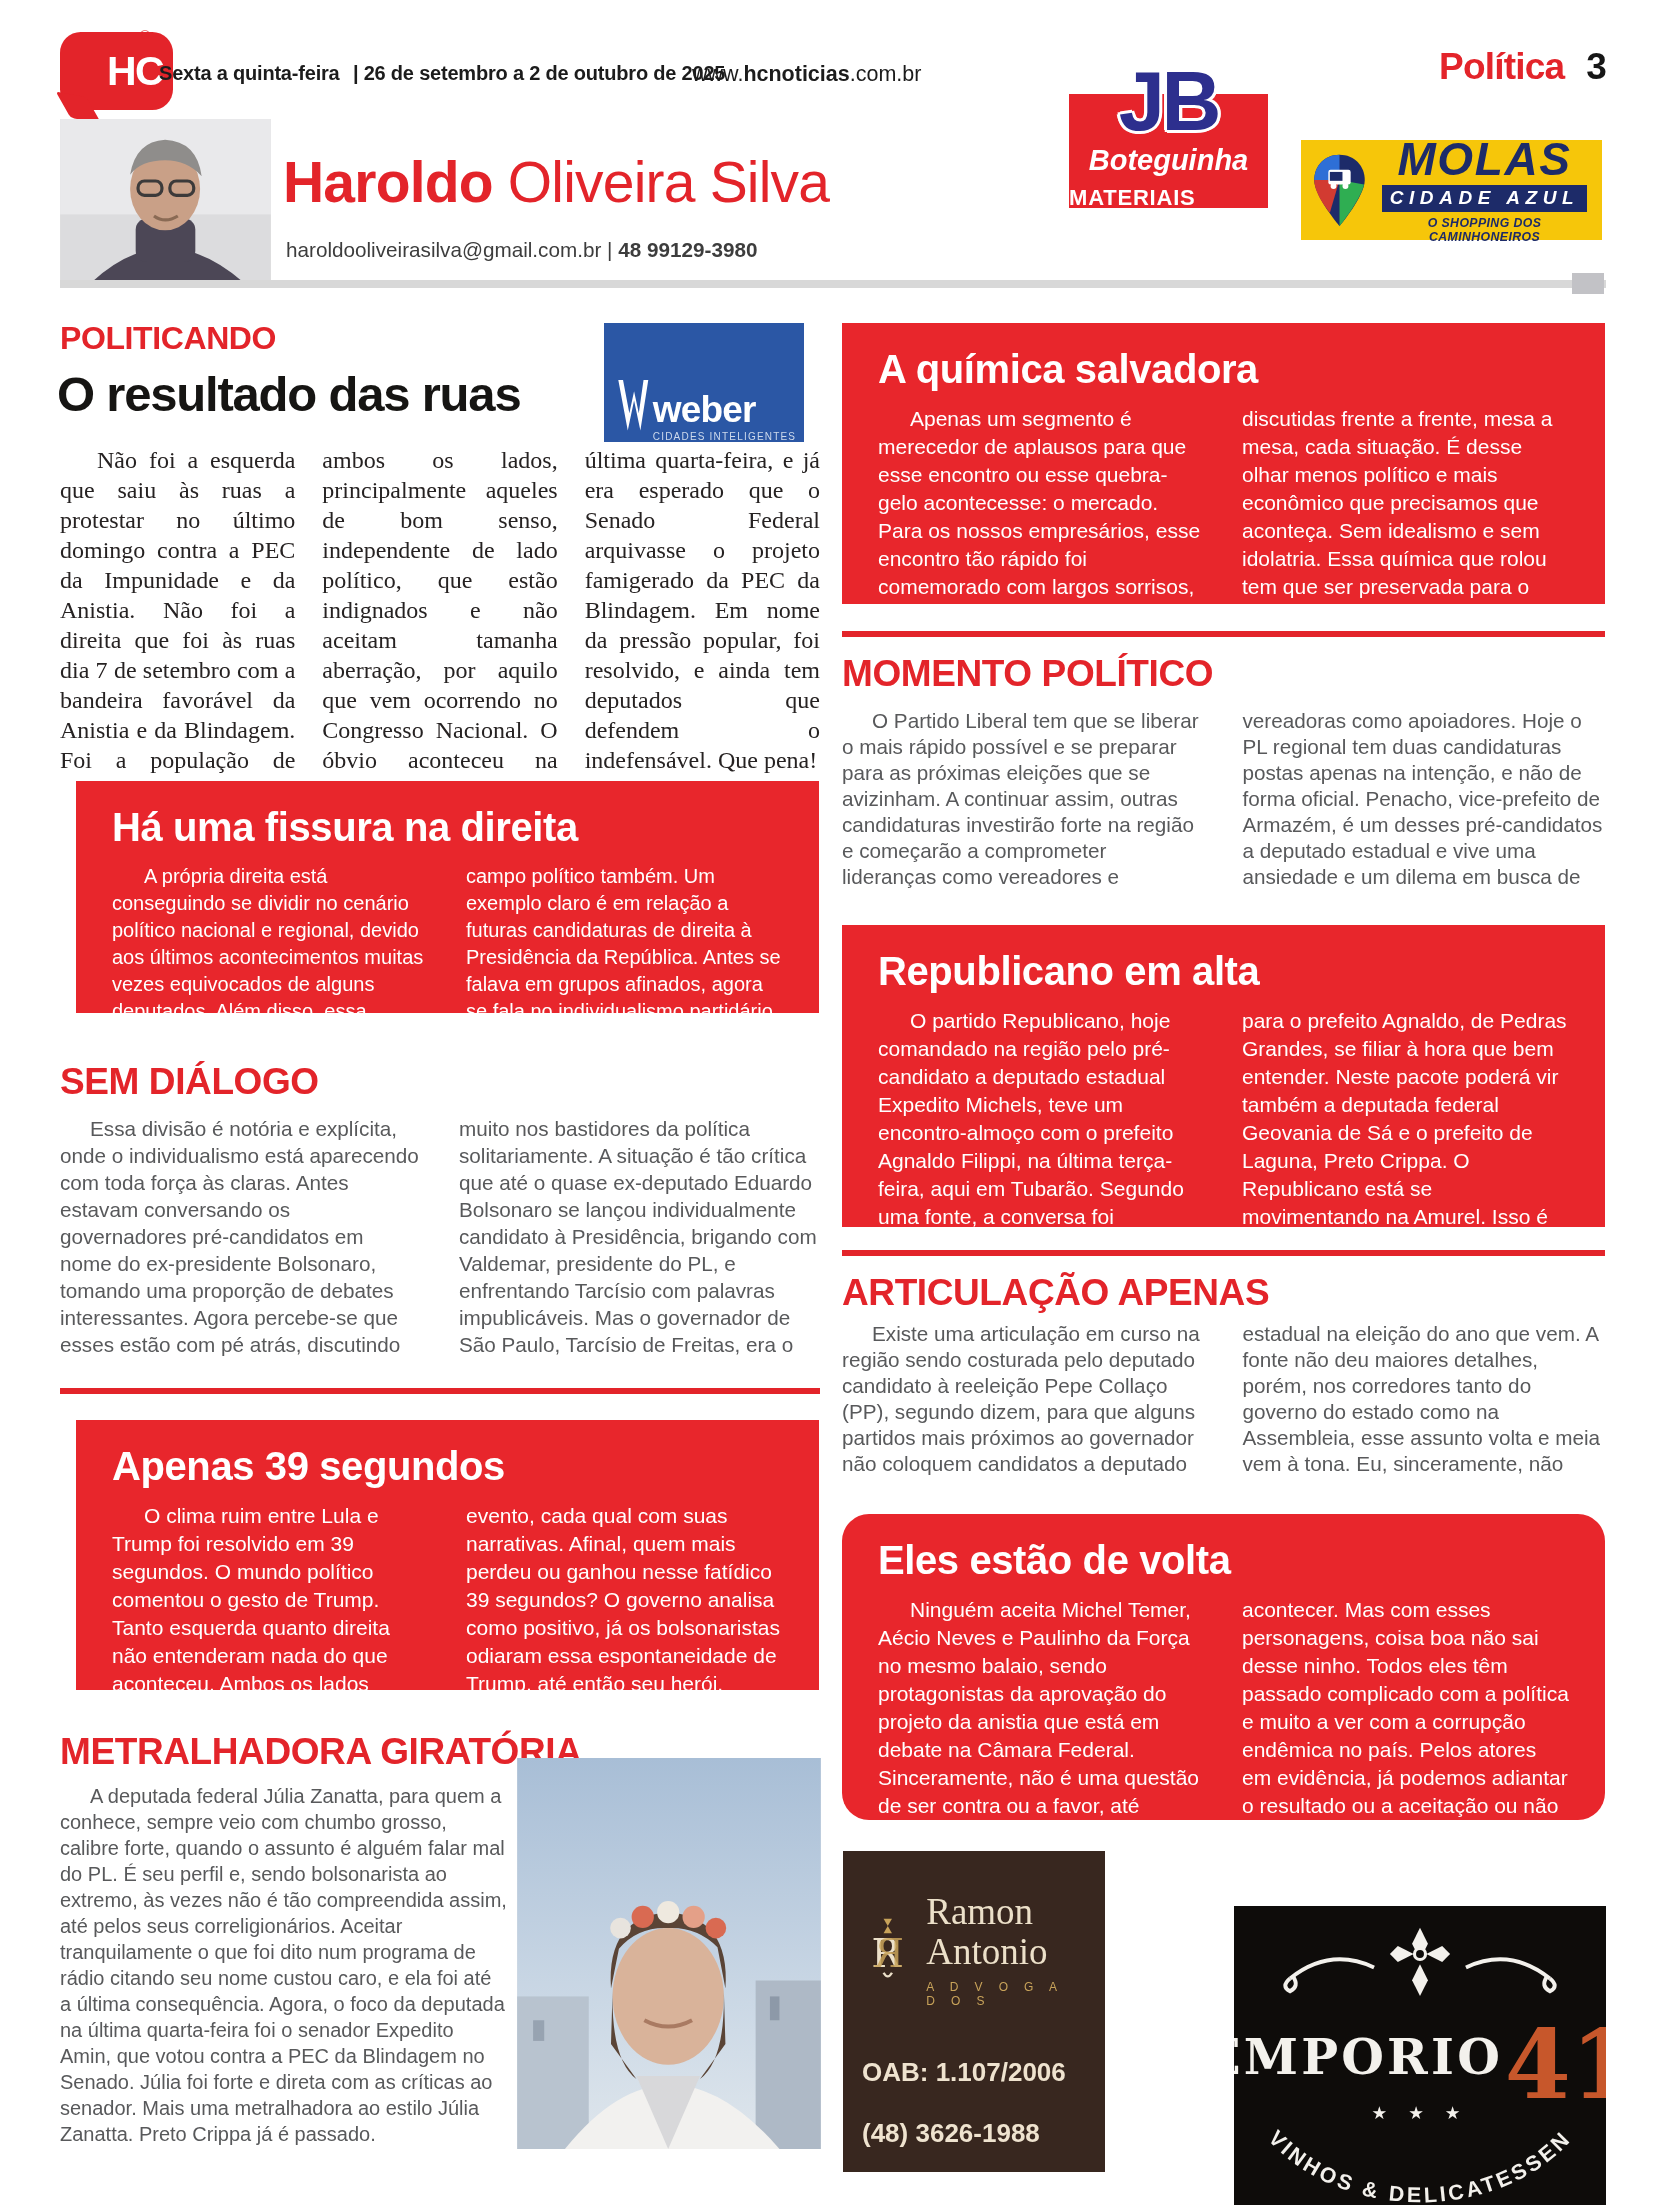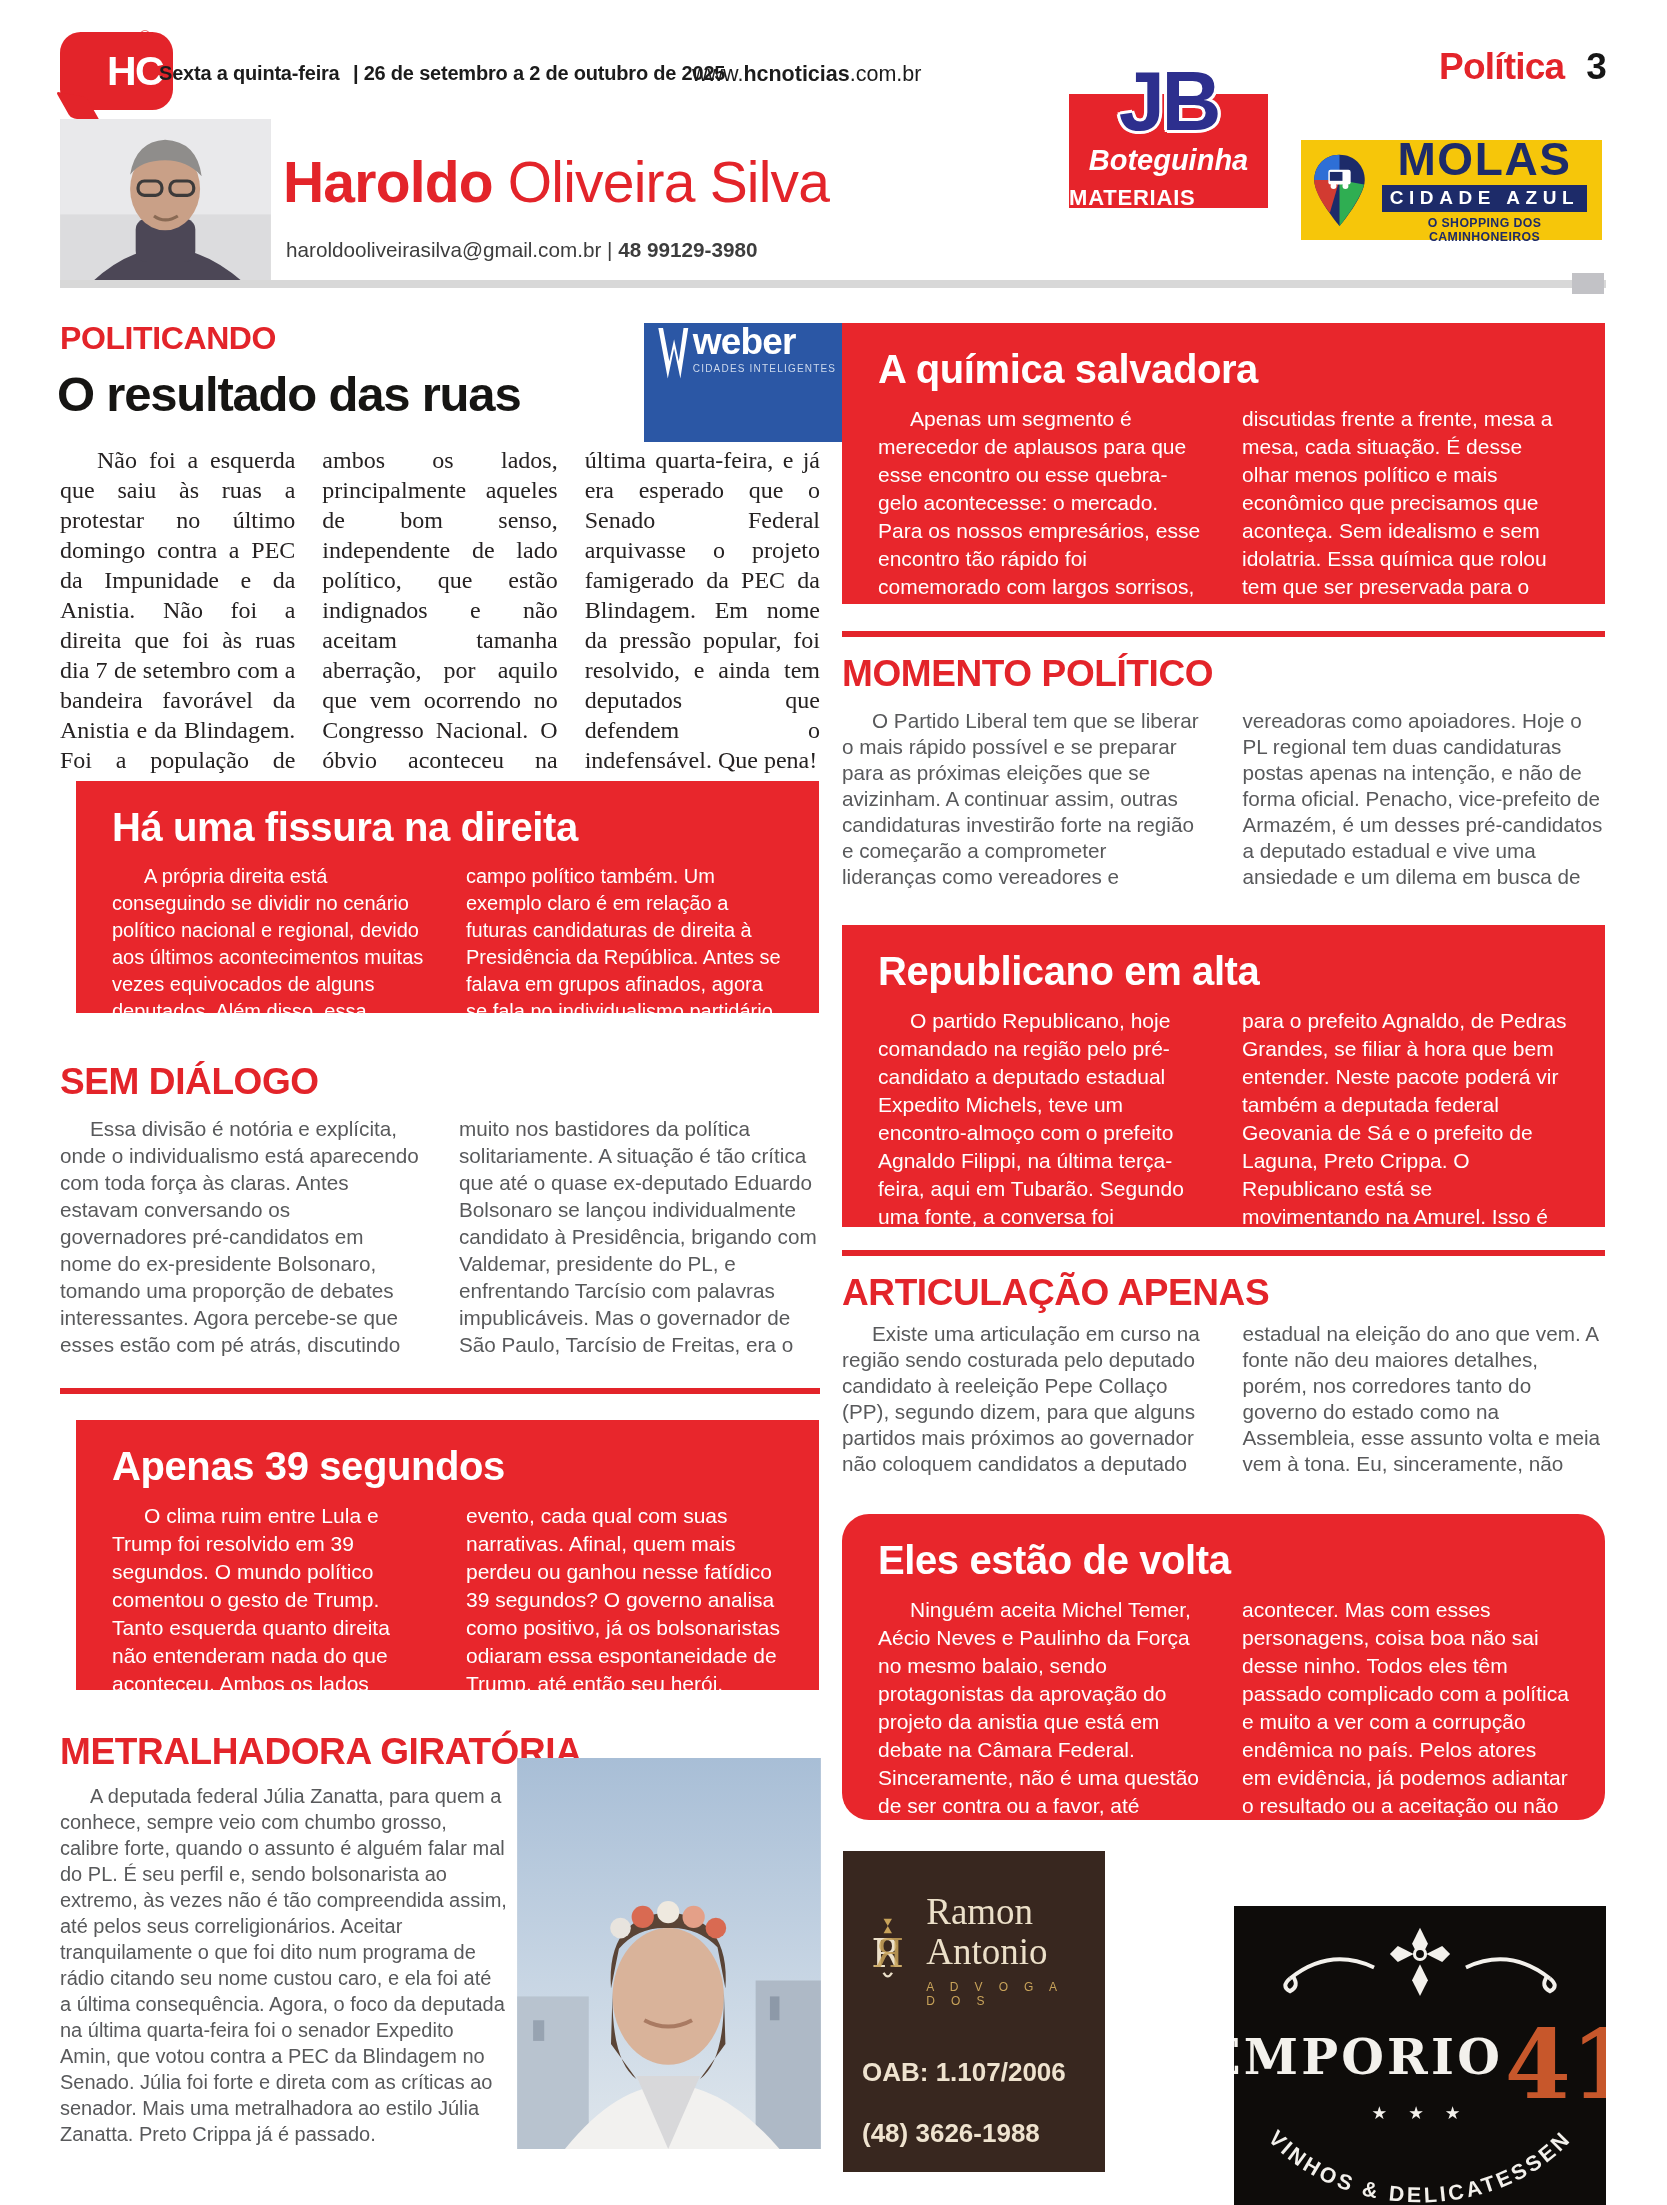--- a/index.html
+++ b/index.html
@@ -43,33 +43,33 @@
   .sans-body{font-size:20.7px;line-height:27px;color:#58595b;column-count:2;column-gap:38px;
              text-indent:30px;overflow:hidden;}
   .sans-body.one-col{column-count:1;}
 
   
   .redbox{background:#e8262c;color:#ffffff;padding:24px 36px;box-sizing:border-box;overflow:hidden;}
   .redbox .box-title{font-size:40px;font-weight:bold;margin:0 0 12.7px 0;letter-spacing:-0.4px;}
   .redbox .box-body{font-size:21px;line-height:28px;column-count:2;column-gap:37px;text-indent:32px;}
 
   
-  .weber-box{background:#2b57a5;display:flex;align-items:flex-start;justify-content:center;gap:0;margin-left:40px;}
+  .weber-box{background:#2b57a5;display:flex;align-items:flex-end;justify-content:center;gap:0;}
   .weber-name{color:#fff;font-size:37px;font-weight:bold;letter-spacing:-0.8px;line-height:1;}
   .weber-sub{color:#cdd9ec;font-size:10px;letter-spacing:1.2px;margin-top:3.2px;}
 
   
   .jb-ad{background:#e6242b;display:flex;flex-direction:column;align-items:center;justify-content:center;}
   .jb-initials{color:#2d2f8e;font-size:83px;font-weight:800;line-height:0.9;letter-spacing:-3.2px;
      text-shadow:-3.2px 0 0 #fff,3.2px 0 0 #fff,0 -3.2px 0 #fff,0 3.2px 0 #fff,-2.4px -2.4px 0 #fff,2.4px 2.4px 0 #fff,-2.4px 2.4px 0 #fff,2.4px -2.4px 0 #fff;}
   .jb-name{color:#fff;font-size:29px;font-weight:bold;font-style:italic;margin-top:4.8px;}
   .jb-tag{color:#fff;font-size:22px;font-weight:bold;letter-spacing:0.8px;margin-top:8px;}
 
   
-  .molas-ad{background:#f6c60a;display:flex;align-items:center;justify-content:center;gap:11px;padding:6.4px 11px;box-sizing:border-box;}
+  .molas-ad{background:#f6c60a;display:flex;align-items:center;justify-content:center;gap:11px;padding:6.4px 11px;box-sizing:border-box;font-style:italic;}
   .molas-name{color:#1d2b69;font-size:46px;font-weight:800;letter-spacing:1.6px;line-height:1;}
   .molas-bar{background:#1d2b69;color:#fff;font-size:19px;font-weight:bold;letter-spacing:5.6px;
              padding:2.4px 8px;margin-top:3.2px;text-align:center;}
   .molas-tag{color:#1d2b69;font-size:12.3px;font-weight:bold;letter-spacing:0.4px;margin-top:4.8px;text-align:center;}
 
   
   .ramon-ad{background:#38271f;color:#e9dcc4;display:flex;flex-direction:column;align-items:center;box-sizing:border-box;padding:41px 19px 0 19px;}
   .ramon-row{display:flex;align-items:center;gap:12.7px;}
   .ramon-names{display:flex;flex-direction:column;}
   .ramon-name{font-family:"Liberation Serif","DejaVu Serif",serif;font-size:37px;line-height:40px;color:#ece0c9;}

